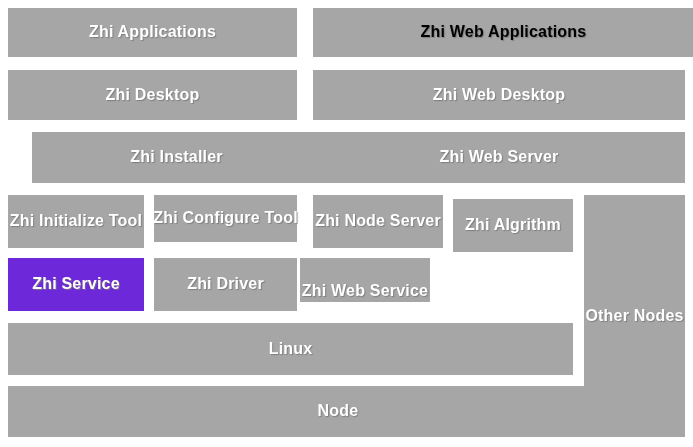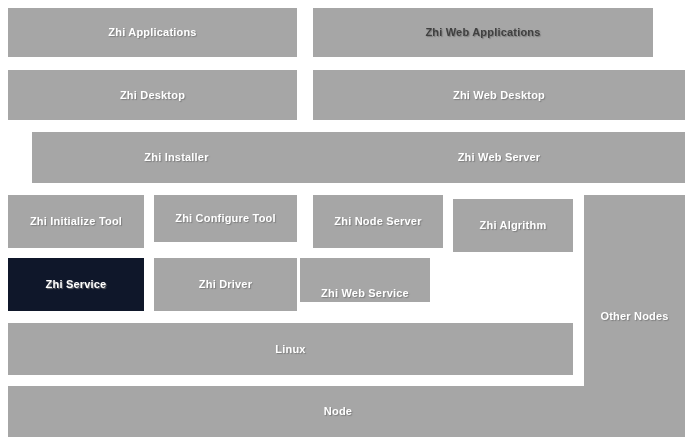--- a/index.html
+++ b/index.html
@@ -21,41 +21,41 @@
   }
   .block {
     position: absolute;
     background: #a6a6a6;
     display: flex;
     align-items: center;
     justify-content: center;
     box-sizing: border-box;
     color: #ffffff;
     font-weight: bold;
-    font-size: 11px;
+    font-size: 16px;
     letter-spacing: 0.2px;
     text-align: center;
     text-shadow: 1px 1px 1px rgba(120,120,120,0.85);
     line-height: 1.15;
     padding: 2px 4px;
     -webkit-font-smoothing: antialiased;
   }
   .block .label {
     display: block;
     white-space: nowrap;
   }
 </style>
 </head>
 <body>
 
 <div id="architecture-diagram">
     <div class="block" style="left: 8px; top: 8px; width: 289px; height: 49px; background: rgb(166, 166, 166); color: rgb(255, 255, 255);">
       <span class="label">Zhi Applications</span>
     </div>
-    <div class="block" style="left: 313px; top: 8px; width: 340px; height: 49px; background: rgb(166, 166, 166); color: #404040; text-align: right;">
+    <div class="block" style="left: 313px; top: 8px; width: 381px; height: 49px; background: rgb(166, 166, 166); color: #000000; text-align: right;">
       <span class="label">Zhi Web Applications</span>
     </div>
     <div class="block" style="left: 8px; top: 70px; width: 289px; height: 50px; background: rgb(166, 166, 166); color: rgb(255, 255, 255);">
       <span class="label">Zhi Desktop</span>
     </div>
     <div class="block" style="left: 313px; top: 70px; width: 372px; height: 50px; background: rgb(166, 166, 166); color: rgb(255, 255, 255);">
       <span class="label">Zhi Web Desktop</span>
     </div>
     <div class="block" style="left: 8px; top: 132px; width: 289px; height: 51px; background: rgb(166, 166, 166); color: rgb(255, 255, 255); margin-left: 24px;">
       <span class="label">Zhi Installer</span>
@@ -71,21 +71,21 @@
     </div>
     <div class="block" style="left: 313px; top: 195px; width: 130px; height: 53px; background: rgb(166, 166, 166); color: rgb(255, 255, 255);">
       <span class="label">Zhi Node Server</span>
     </div>
     <div class="block" style="left: 453px; top: 199px; width: 120px; height: 53px; background: rgb(166, 166, 166); color: rgb(255, 255, 255);">
       <span class="label">Zhi Algrithm</span>
     </div>
     <div class="block" style="left: 584px; top: 195px; width: 101px; height: 242px; background: rgb(166, 166, 166); color: rgb(255, 255, 255);">
       <span class="label">Other Nodes</span>
     </div>
-    <div class="block" style="left: 8px; top: 258px; width: 136px; height: 53px; background: #0f172a; color: rgb(255, 255, 255);">
+    <div class="block" style="left: 8px; top: 258px; width: 136px; height: 53px; background: #6d28d9; color: rgb(255, 255, 255);">
       <span class="label">Zhi Service</span>
     </div>
     <div class="block" style="left: 154px; top: 258px; width: 143px; height: 53px; background: rgb(166, 166, 166); color: rgb(255, 255, 255);">
       <span class="label">Zhi Driver</span>
     </div>
     <div class="block" style="left: 300px; top: 258px; width: 130px; height: 44px; background: rgb(166, 166, 166); color: rgb(255, 255, 255); align-items: flex-end;">
       <span class="label">Zhi Web Service</span>
     </div>
     <div class="block" style="left: 8px; top: 323px; width: 565px; height: 52px; background: rgb(166, 166, 166); color: rgb(255, 255, 255);">
       <span class="label">Linux</span>

